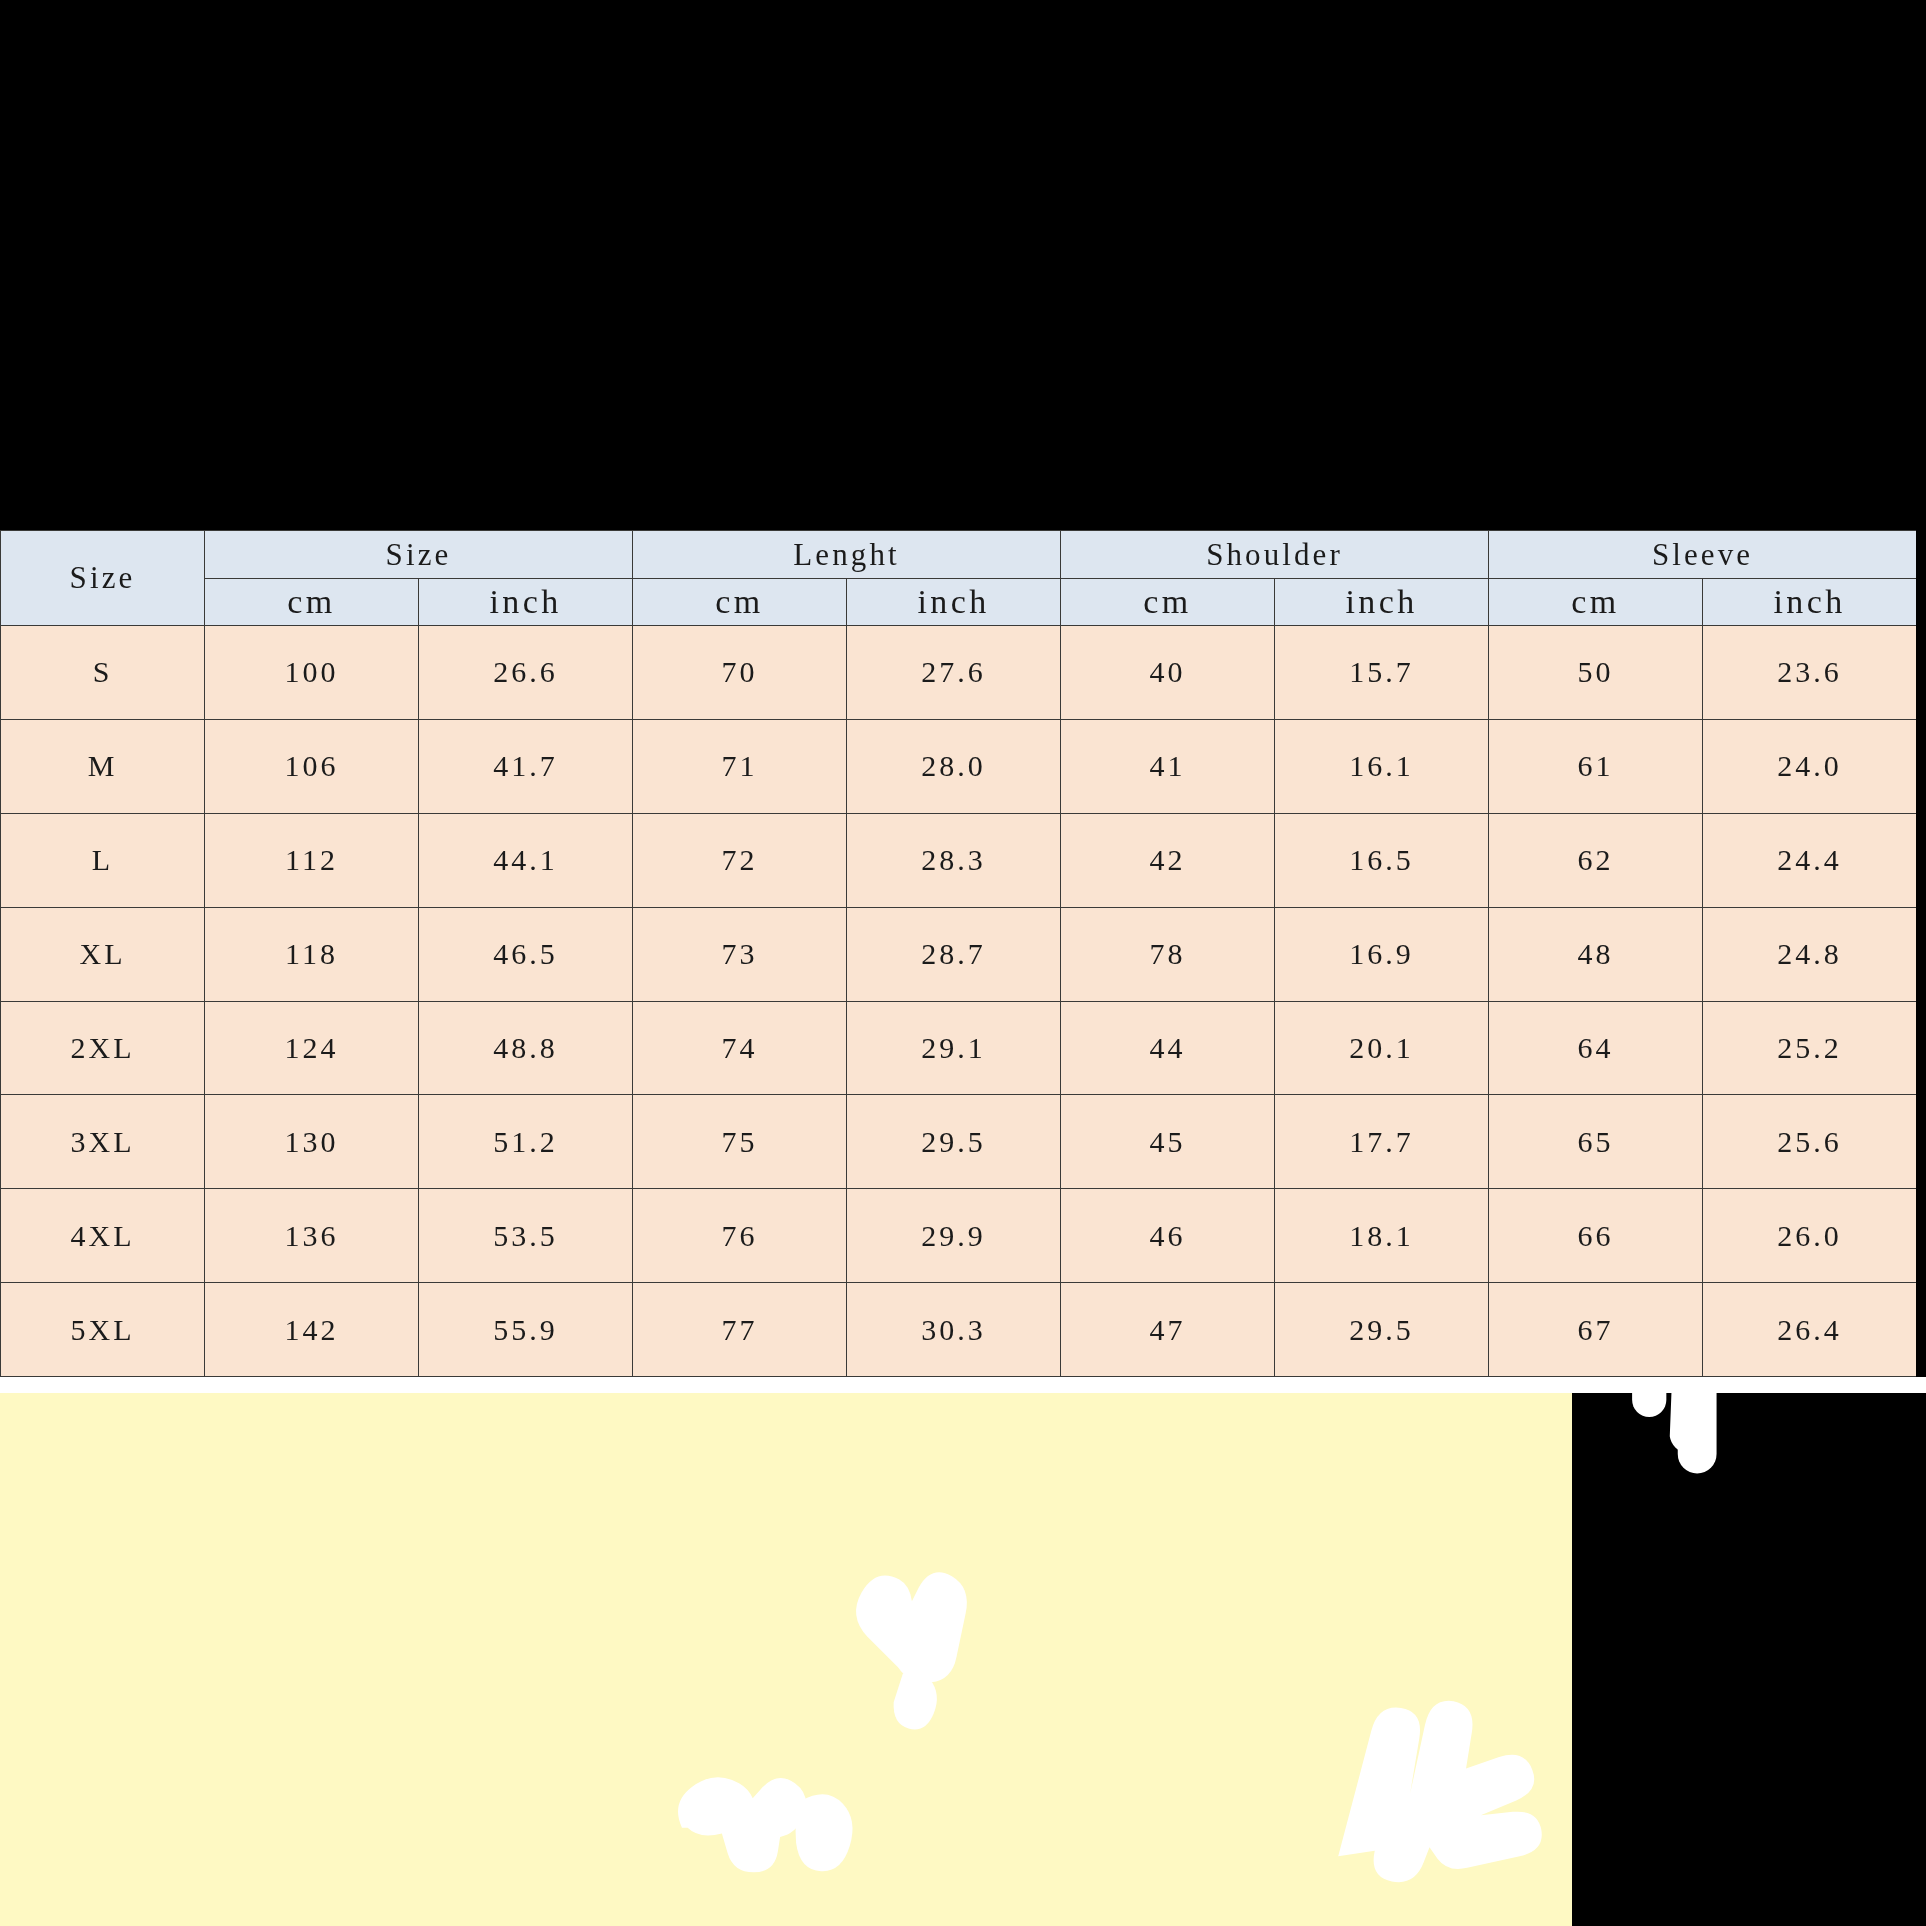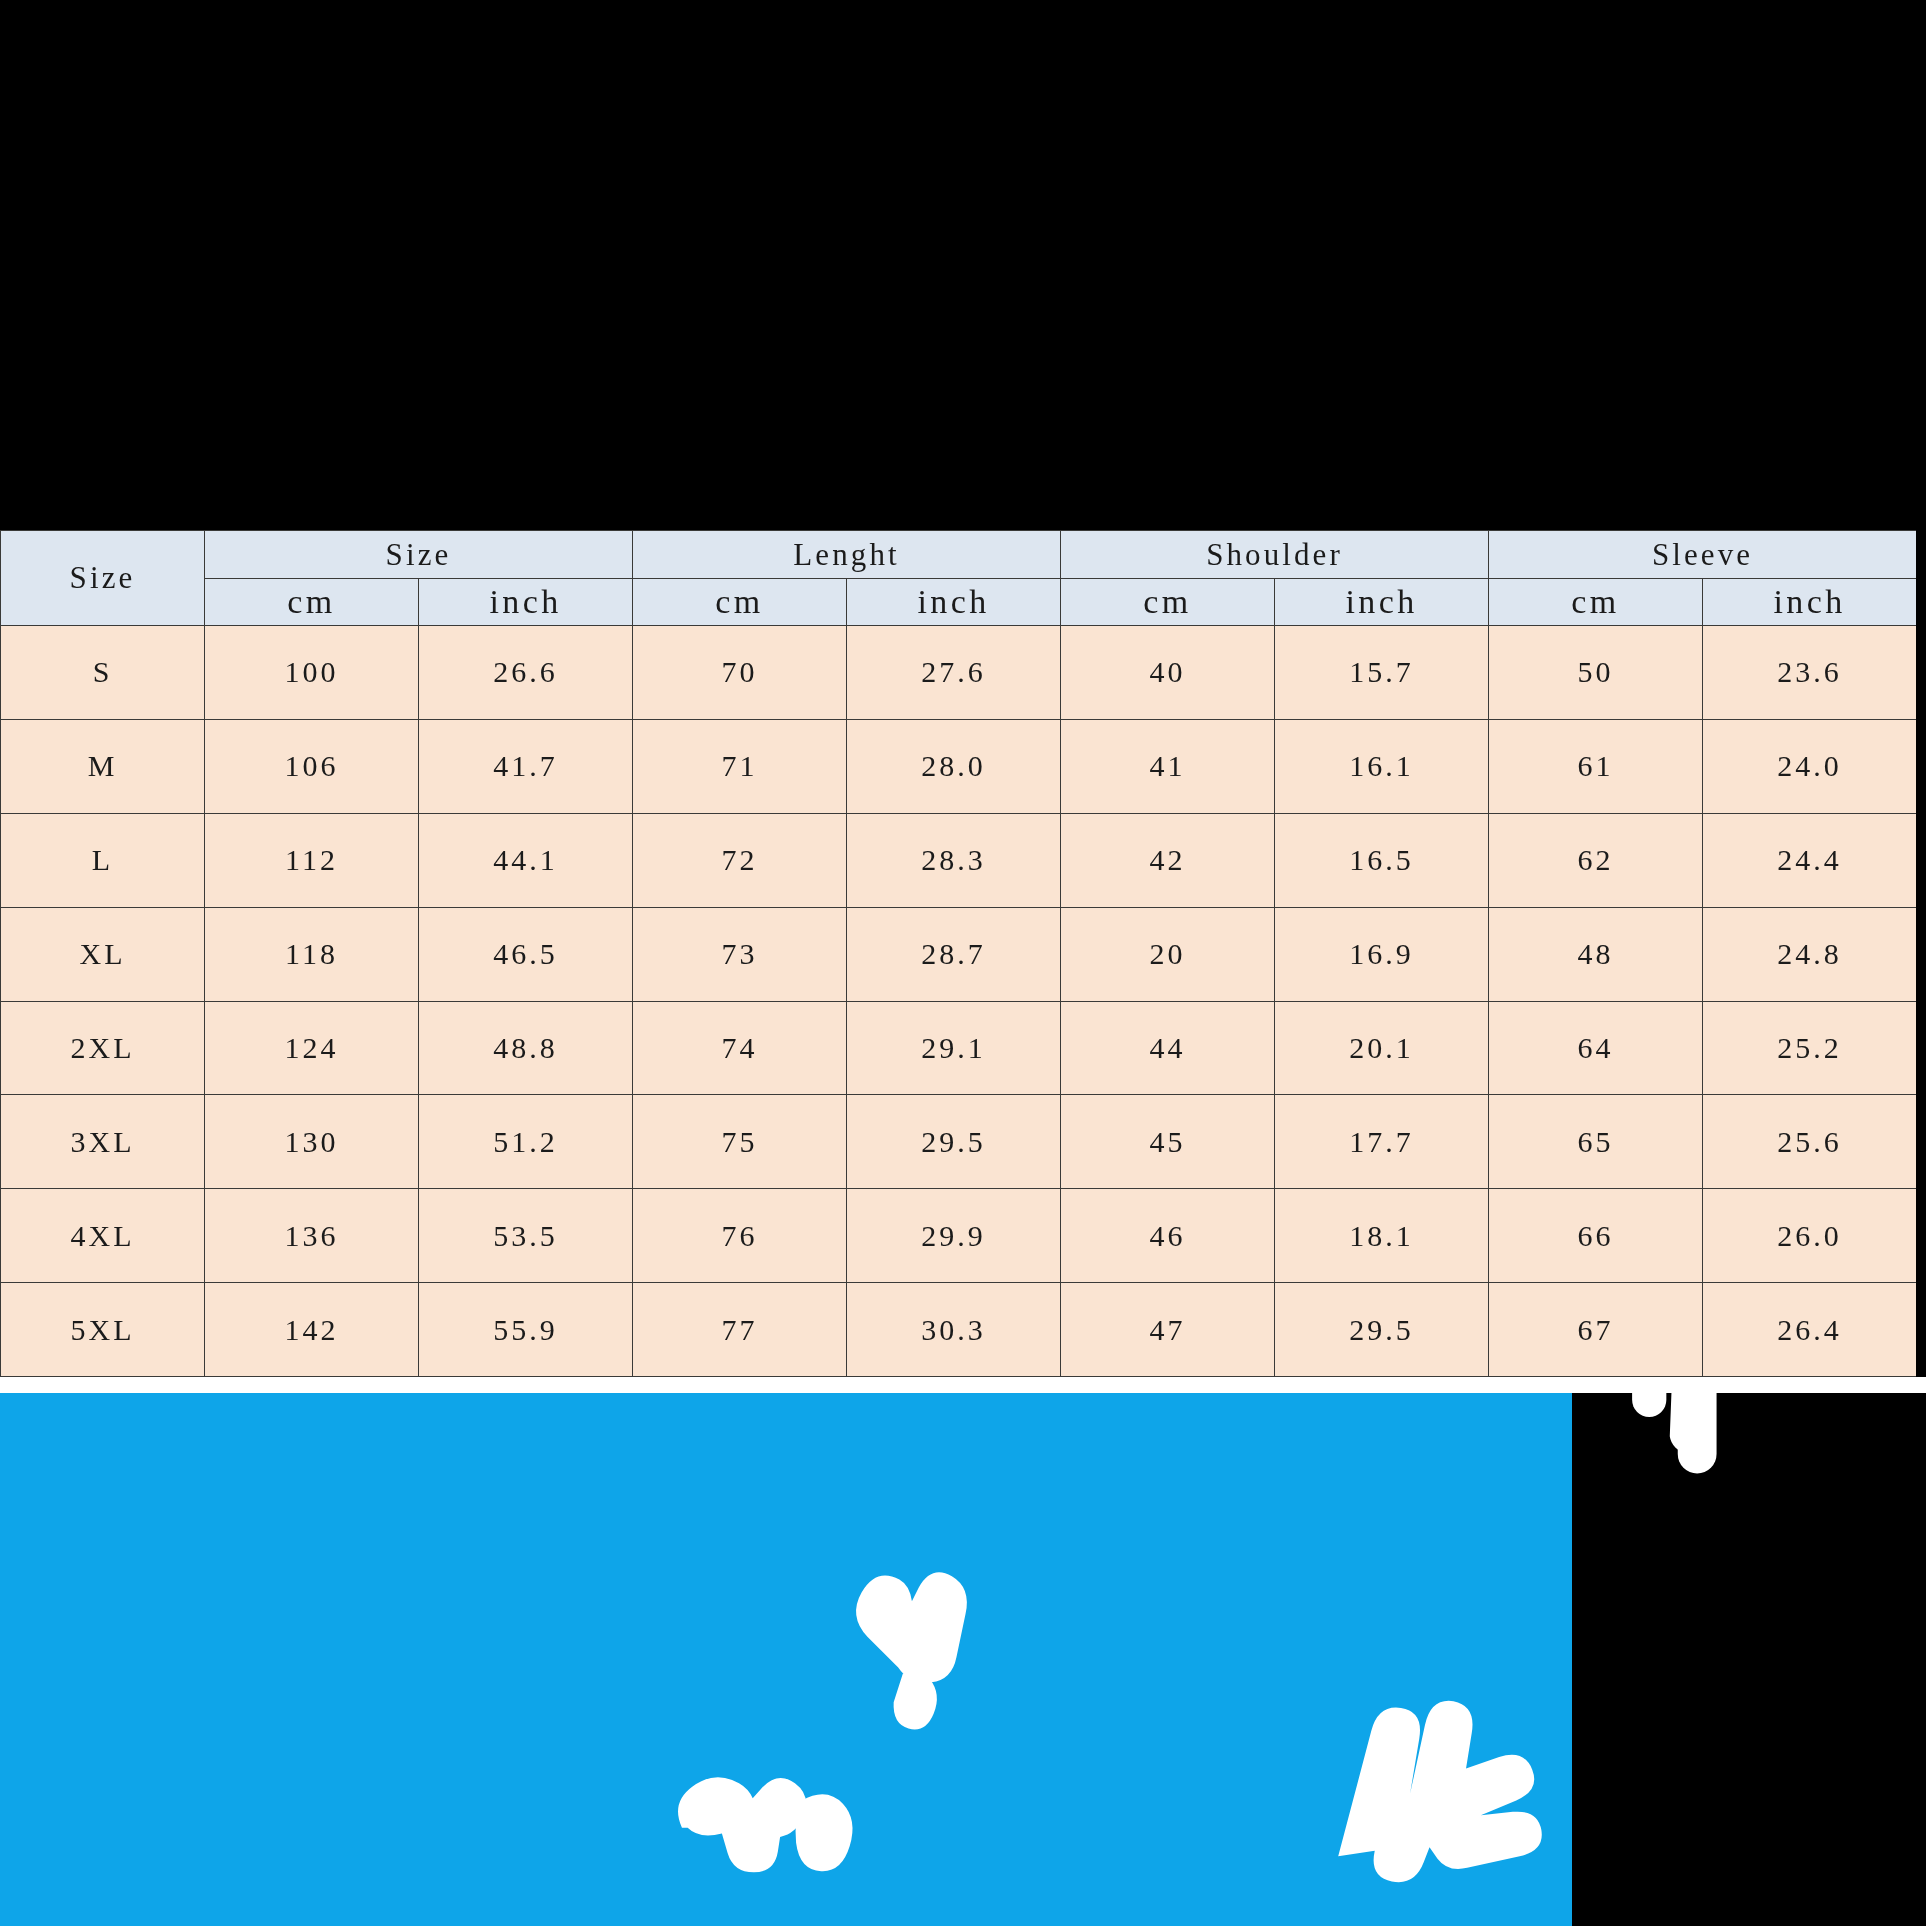--- a/index.html
+++ b/index.html
@@ -14,21 +14,21 @@
     overflow: hidden;
     position: relative;
     font-family: "Liberation Serif", "DejaVu Serif", serif;
   }
 
   #canvas {
     position: absolute;
     left: 0; top: 0;
     width: 1572px;
     height: 1926px;
-    background: #0ea5e9;
+    background: #fef9c3;
   }
 
   
   .top-void {
     position: absolute;
     left: 0; top: 0;
     width: 1926px;
     height: 530px;
     background: #000000;
   }
@@ -181,21 +181,21 @@
           <td>16.5</td>
           <td>62</td>
           <td>24.4</td>
         </tr>
         <tr>
           <td>XL</td>
           <td>118</td>
           <td>46.5</td>
           <td>73</td>
           <td>28.7</td>
-          <td>20</td>
+          <td>78</td>
           <td>16.9</td>
           <td>48</td>
           <td>24.8</td>
         </tr>
         <tr>
           <td>2XL</td>
           <td>124</td>
           <td>48.8</td>
           <td>74</td>
           <td>29.1</td>

